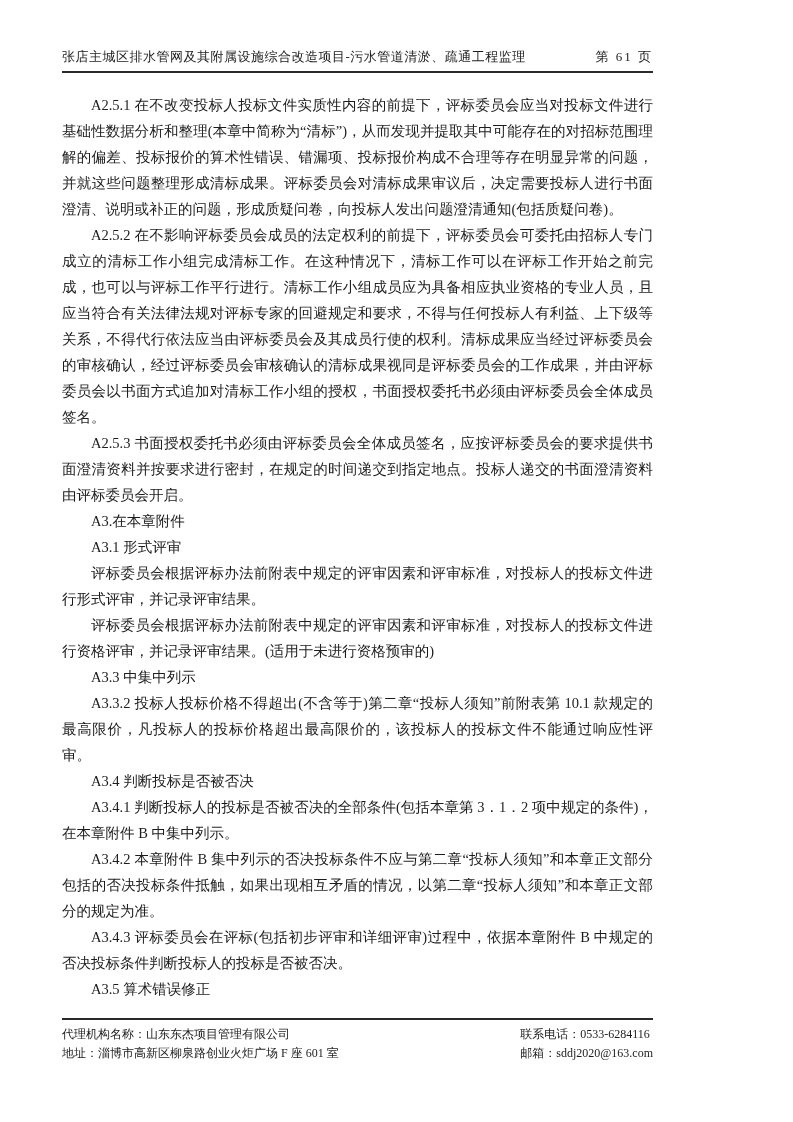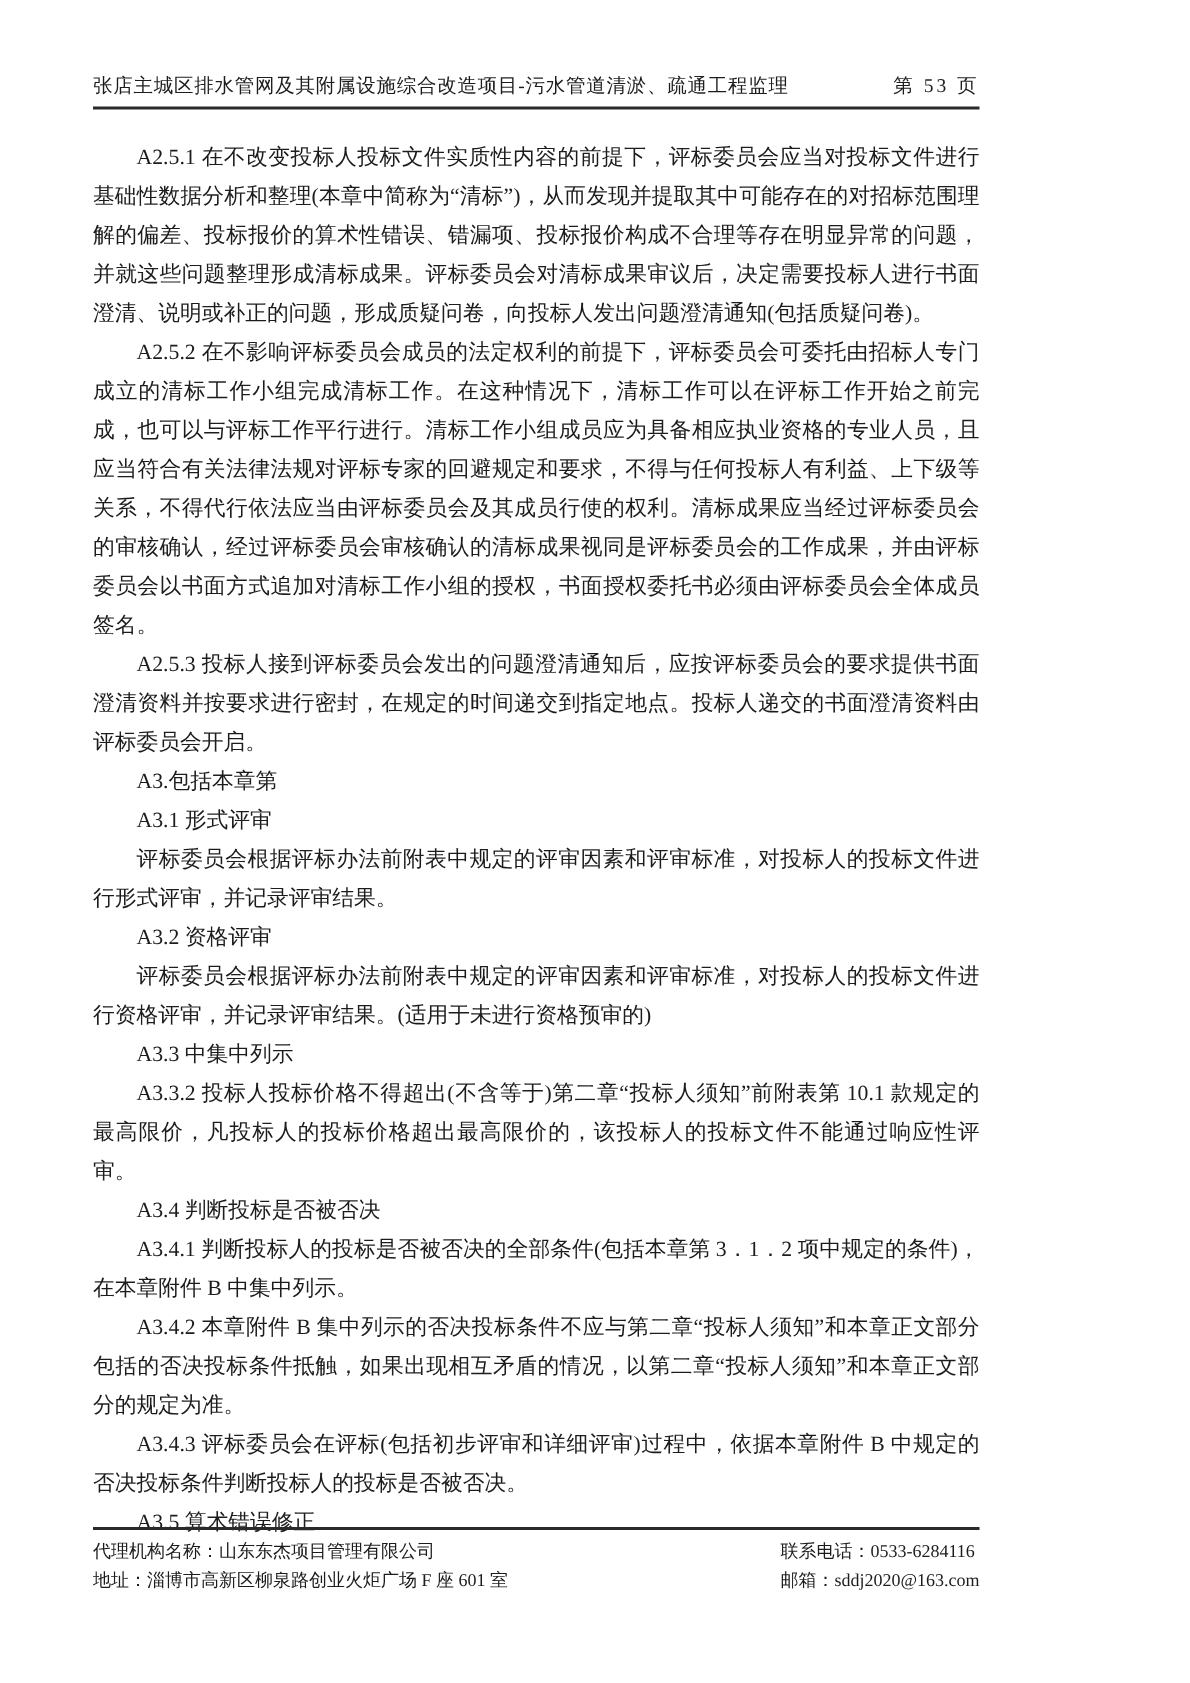--- a/index.html
+++ b/index.html
@@ -66,31 +66,30 @@
     white-space: nowrap;
   }
 </style>
 </head>
 <body>
 
 <div class="page">
 
   <div class="page-header">
     <span class="title">张店主城区排水管网及其附属设施综合改造项目-污水管道清淤、疏通工程监理</span>
-    <span class="page-no">第 53 页</span>
+    <span class="page-no">第 61 页</span>
   </div>
 
   <div class="doc-body">
     <p>A2.5.1 在不改变投标人投标文件实质性内容的前提下，评标委员会应当对投标文件进行基础性数据分析和整理(本章中简称为“清标”)，从而发现并提取其中可能存在的对招标范围理解的偏差、投标报价的算术性错误、错漏项、投标报价构成不合理等存在明显异常的问题，并就这些问题整理形成清标成果。评标委员会对清标成果审议后，决定需要投标人进行书面澄清、说明或补正的问题，形成质疑问卷，向投标人发出问题澄清通知(包括质疑问卷)。</p>
     <p>A2.5.2 在不影响评标委员会成员的法定权利的前提下，评标委员会可委托由招标人专门成立的清标工作小组完成清标工作。在这种情况下，清标工作可以在评标工作开始之前完成，也可以与评标工作平行进行。清标工作小组成员应为具备相应执业资格的专业人员，且应当符合有关法律法规对评标专家的回避规定和要求，不得与任何投标人有利益、上下级等关系，不得代行依法应当由评标委员会及其成员行使的权利。清标成果应当经过评标委员会的审核确认，经过评标委员会审核确认的清标成果视同是评标委员会的工作成果，并由评标委员会以书面方式追加对清标工作小组的授权，书面授权委托书必须由评标委员会全体成员签名。</p>
-    <p>A2.5.3 投标人接到评标委员会发出的问题澄清通知后，应按评标委员会的要求提供书面澄清资料并按要求进行密封，在规定的时间递交到指定地点。投标人递交的书面澄清资料由评标委员会开启。</p>
-    <p>A3.包括本章第</p>
+    <p>A2.5.3 书面授权委托书必须由评标委员会全体成员签名，应按评标委员会的要求提供书面澄清资料并按要求进行密封，在规定的时间递交到指定地点。投标人递交的书面澄清资料由评标委员会开启。</p>
+    <p>A3.在本章附件</p>
     <p>A3.1 形式评审</p>
     <p>评标委员会根据评标办法前附表中规定的评审因素和评审标准，对投标人的投标文件进行形式评审，并记录评审结果。</p>
-    <p>A3.2 资格评审</p>
     <p>评标委员会根据评标办法前附表中规定的评审因素和评审标准，对投标人的投标文件进行资格评审，并记录评审结果。(适用于未进行资格预审的)</p>
     <p>A3.3 中集中列示</p>
     <p>A3.3.2 投标人投标价格不得超出(不含等于)第二章“投标人须知”前附表第 10.1 款规定的最高限价，凡投标人的投标价格超出最高限价的，该投标人的投标文件不能通过响应性评审。</p>
     <p>A3.4  判断投标是否被否决</p>
     <p>A3.4.1 判断投标人的投标是否被否决的全部条件(包括本章第 3．1．2 项中规定的条件)，在本章附件 B 中集中列示。</p>
     <p>A3.4.2 本章附件 B 集中列示的否决投标条件不应与第二章“投标人须知”和本章正文部分包括的否决投标条件抵触，如果出现相互矛盾的情况，以第二章“投标人须知”和本章正文部分的规定为准。</p>
     <p>A3.4.3 评标委员会在评标(包括初步评审和详细评审)过程中，依据本章附件 B 中规定的否决投标条件判断投标人的投标是否被否决。</p>
     <p>A3.5 算术错误修正</p>
   </div>
 

